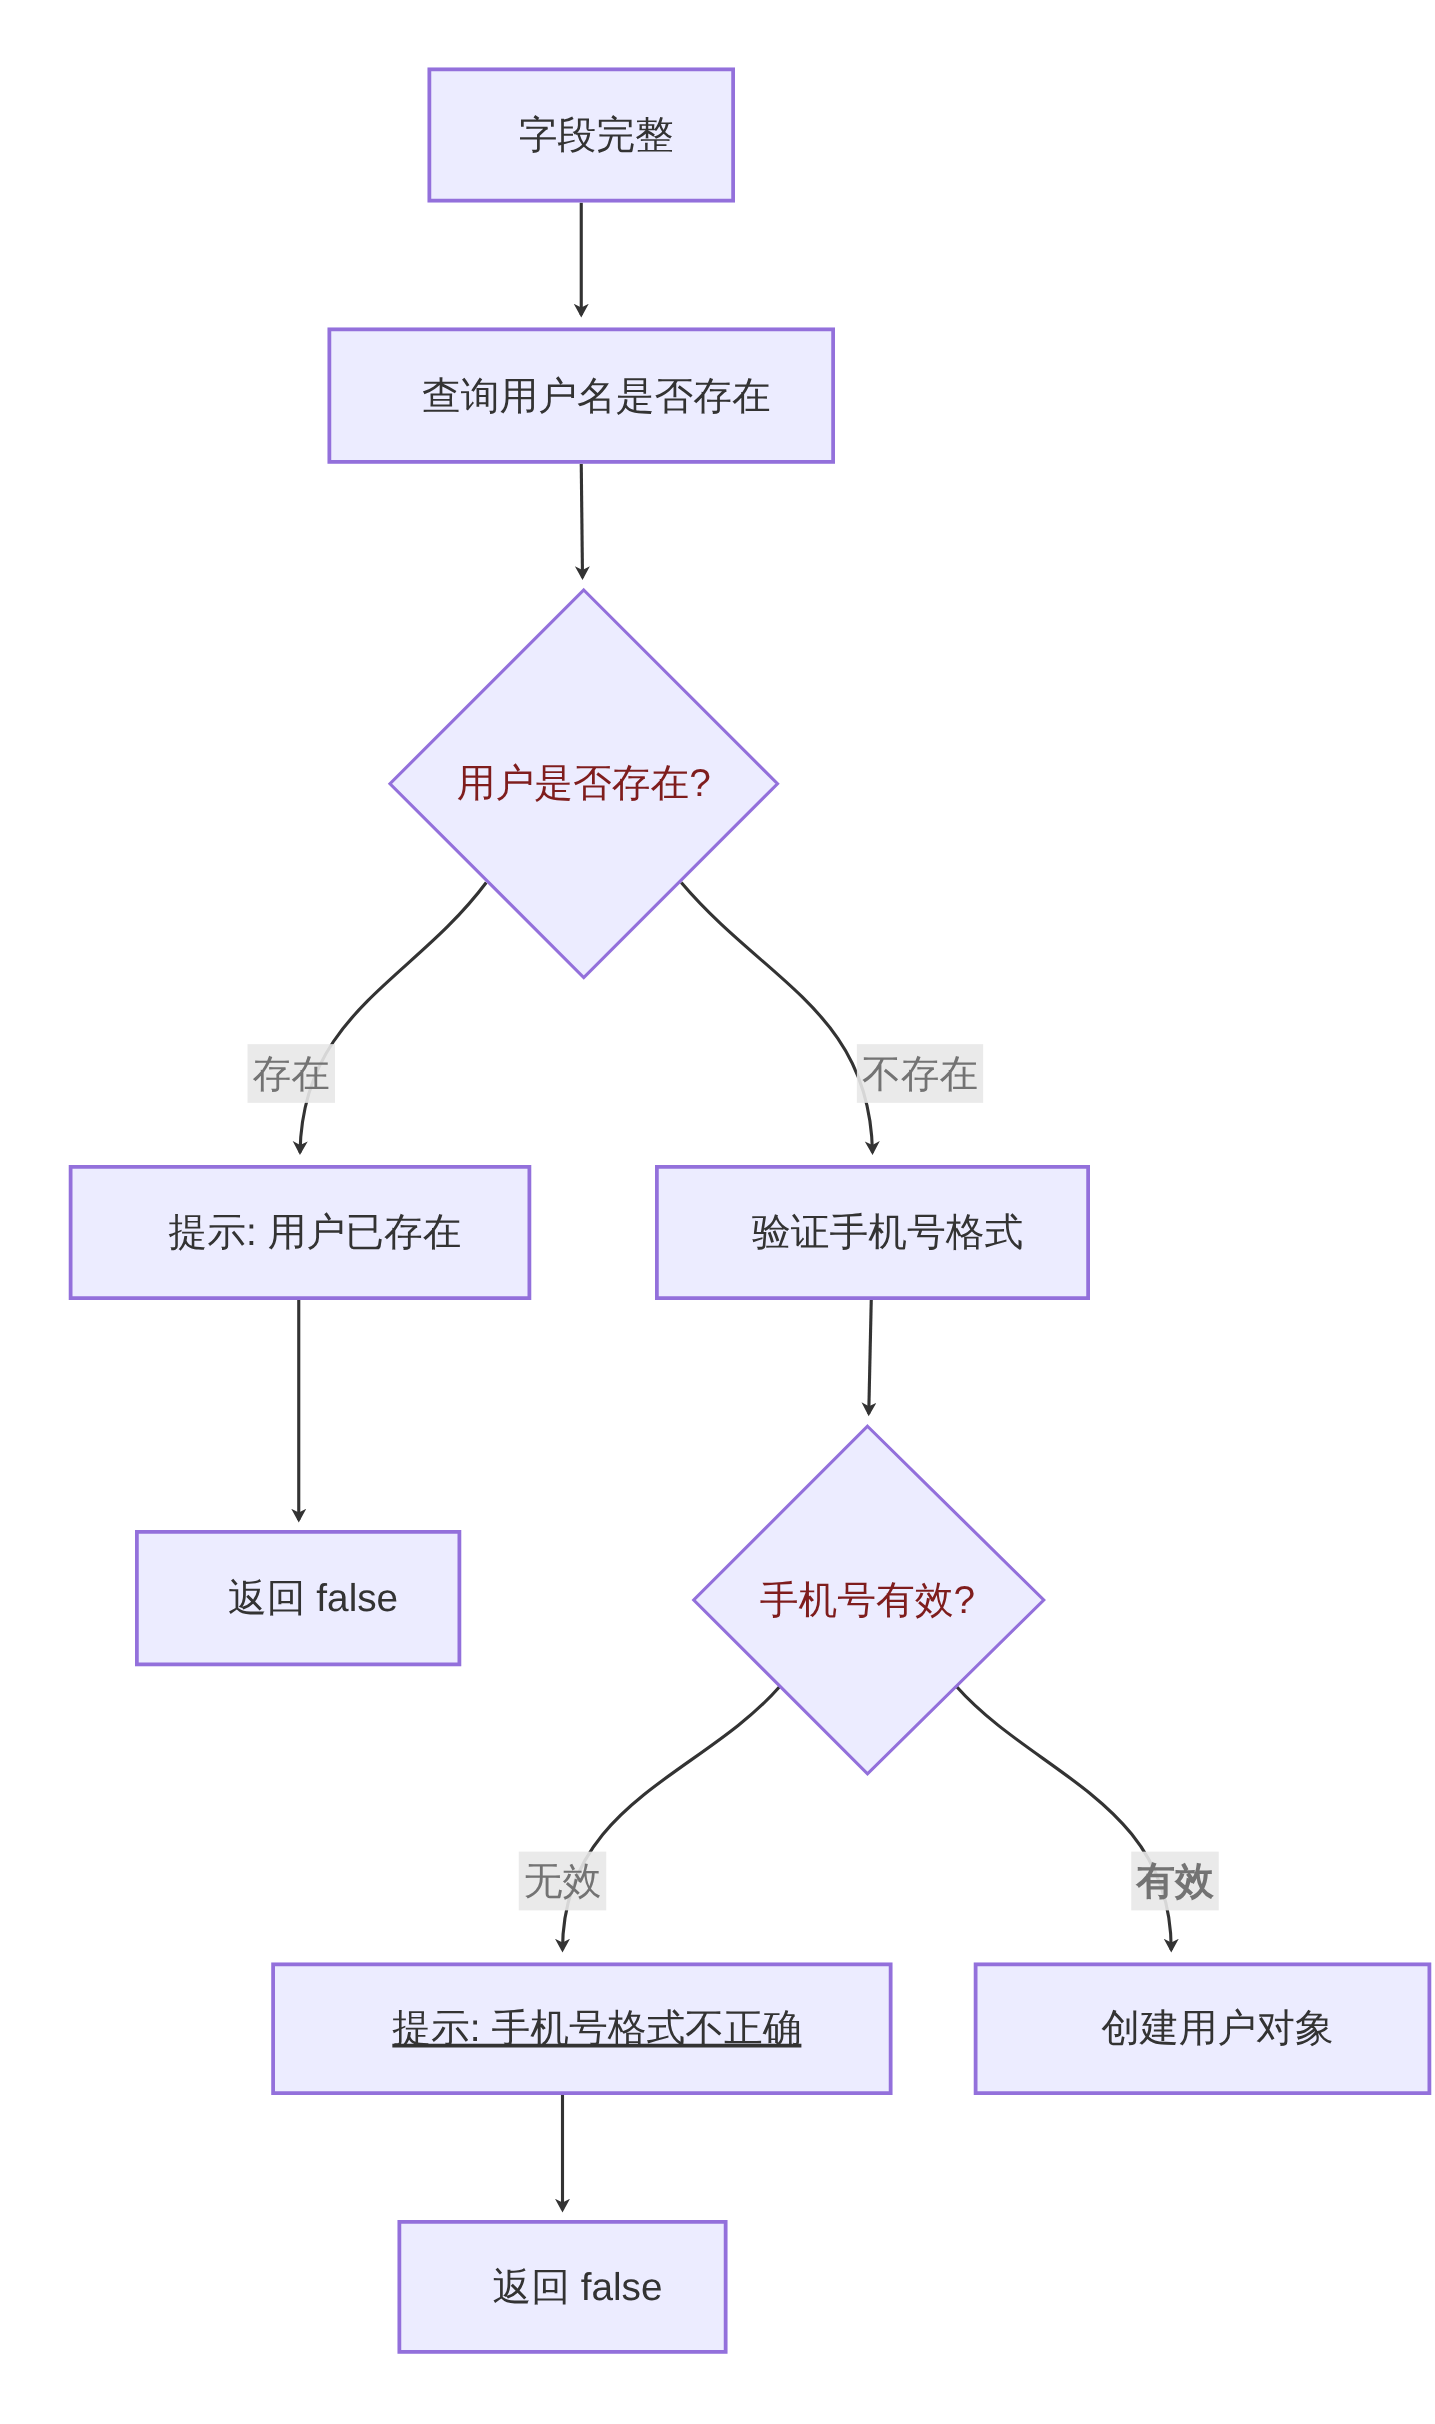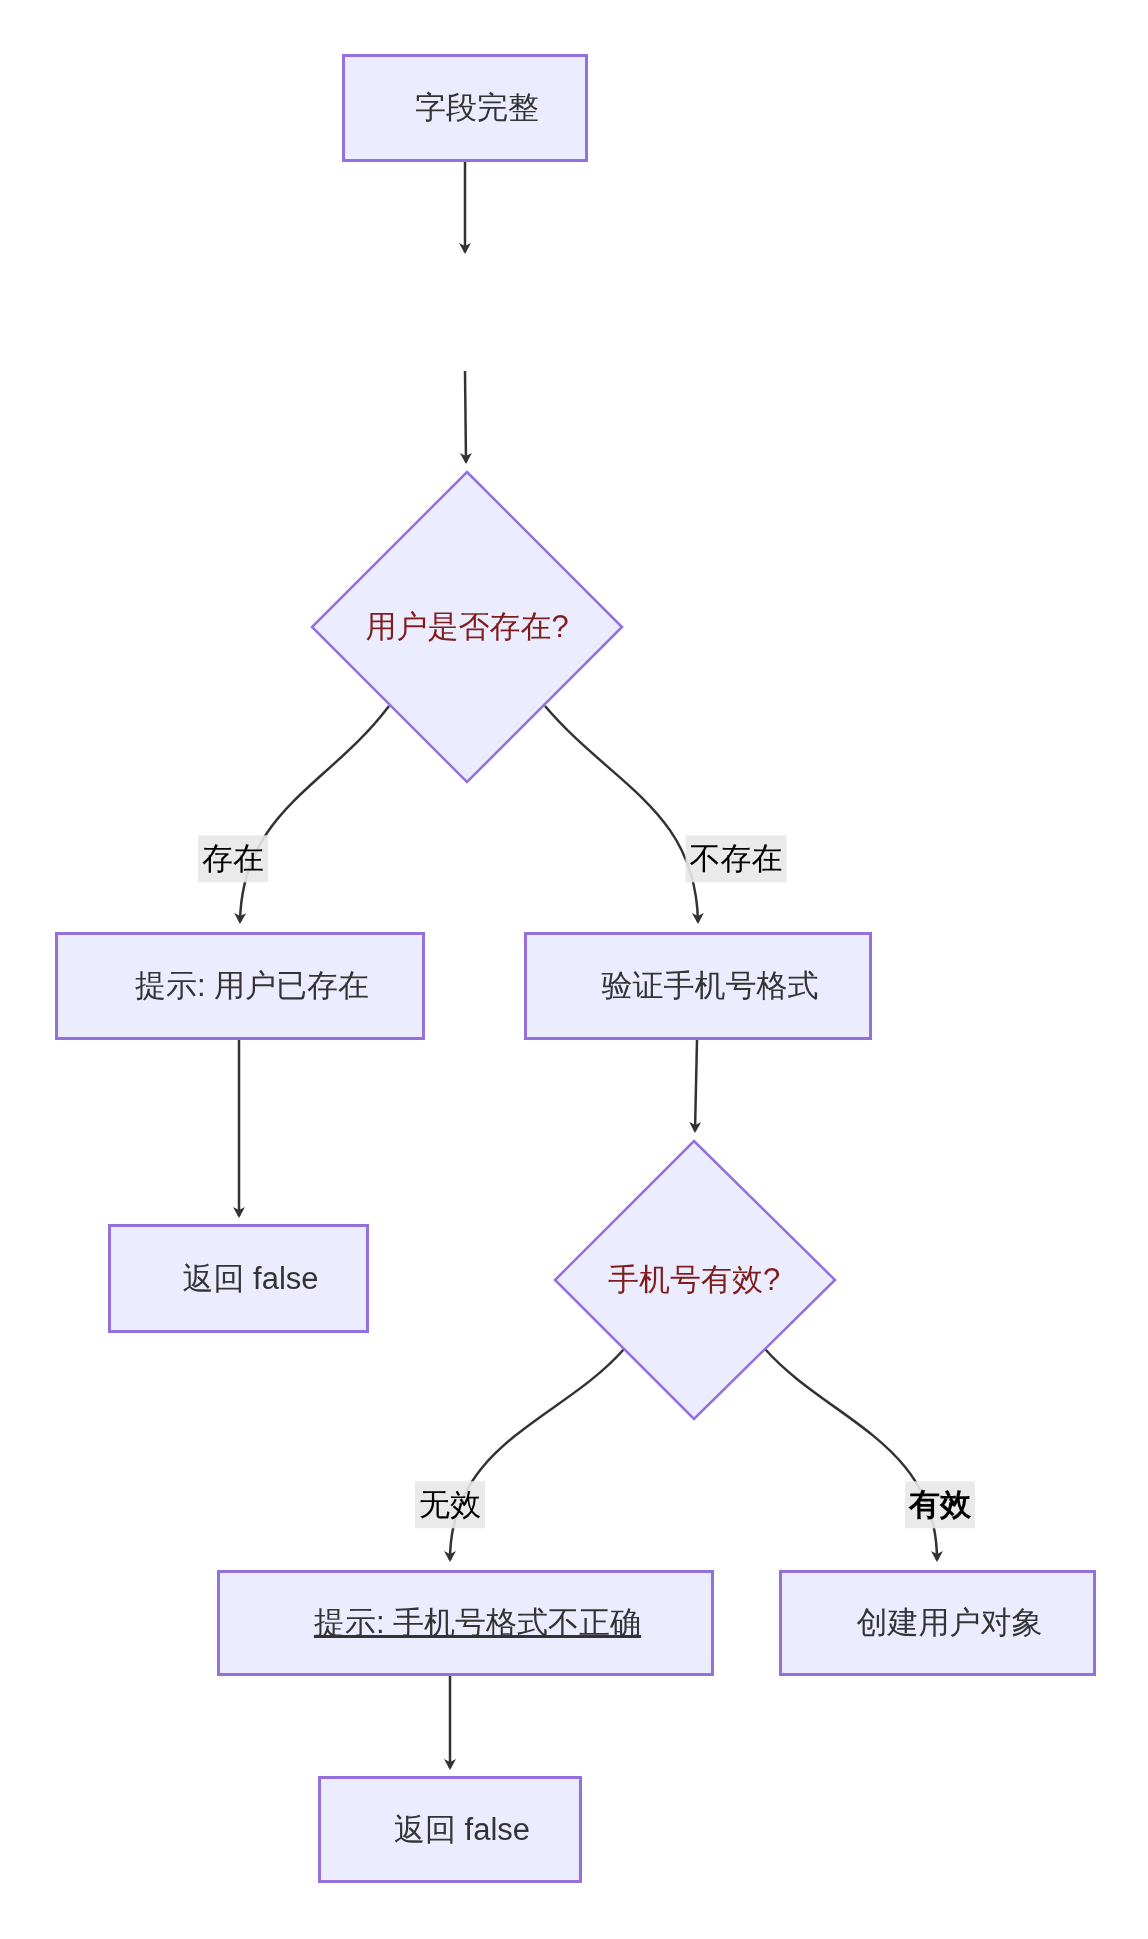--- a/index.html
+++ b/index.html
@@ -46,21 +46,21 @@
     align-items: center;
     justify-content: center;
     text-align: center;
     z-index: 3;
     white-space: nowrap;
   }
   .edge-label {
     position: absolute;
     transform: translate(-50%, -50%);
     background: rgba(232, 232, 232, 0.9);
-    color: #000000;
+    color: #737373;
     font-size: 31px;
     line-height: 1.4;
     padding: 2px 4px;
     z-index: 4;
     white-space: nowrap;
   }
 </style>
 </head>
 <body>
 
@@ -83,30 +83,31 @@
     <path d="M545,706 C612,785 696,810 698,922" stroke="#333333" stroke-width="2.5" fill="none" marker-end="url(#arrowhead)"></path>
     <path d="M624,1349 C562,1420 450,1442 450,1560" stroke="#333333" stroke-width="2.5" fill="none" marker-end="url(#arrowhead)"></path>
     <path d="M765,1349 C828,1420 937,1442 937,1560" stroke="#333333" stroke-width="2.5" fill="none" marker-end="url(#arrowhead)"></path>
 
     <polygon points="467,472 622,627 467,782 312,627" fill="#ECECFF" stroke="#9370DB" stroke-width="2.5"></polygon>
     <polygon points="694,1141 835,1280 694,1419 555,1280" fill="#ECECFF" stroke="#9370DB" stroke-width="2.5"></polygon>
   </svg>
 
   <div class="node" style="left:342px; top:54px; width:246px; height:108px;">字段完整</div>
 
+  <div class="node" style="left:262px; top:262px; width:406px; height:109px;">查询用户名是否存在</div>
 
   <div class="node" style="left:55px; top:932px; width:370px; height:108px;">提示: 用户已存在</div>
 
   <div class="node" style="left:524px; top:932px; width:348px; height:108px;">验证手机号格式</div>
 
   <div class="node" style="left:108px; top:1224px; width:261px; height:109px;">返回 false</div>
 
   <div class="node" style="left:217px; top:1570px; width:497px; height:106px;text-decoration:underline;">提示: 手机号格式不正确</div>
 
-  <div class="node" style="left:779px; top:1570px; width:317px; height:106px;">创建用户对象</div>
+  <div class="node" style="left:779px; top:1570px; width:366px; height:106px;">创建用户对象</div>
 
   <div class="node" style="left:318px; top:1776px; width:264px; height:107px;">返回 false</div>
 
   <div class="diamond-text" style="left:317px; top:597px; width:300px; height:60px;">用户是否存在?</div>
 
   <div class="diamond-text" style="left:544px; top:1250px; width:300px; height:60px;">手机号有效?</div>
 
   <div class="edge-label" style="left:233px; top:859px;">存在</div>
 
   <div class="edge-label" style="left:736px; top:859px;">不存在</div>

